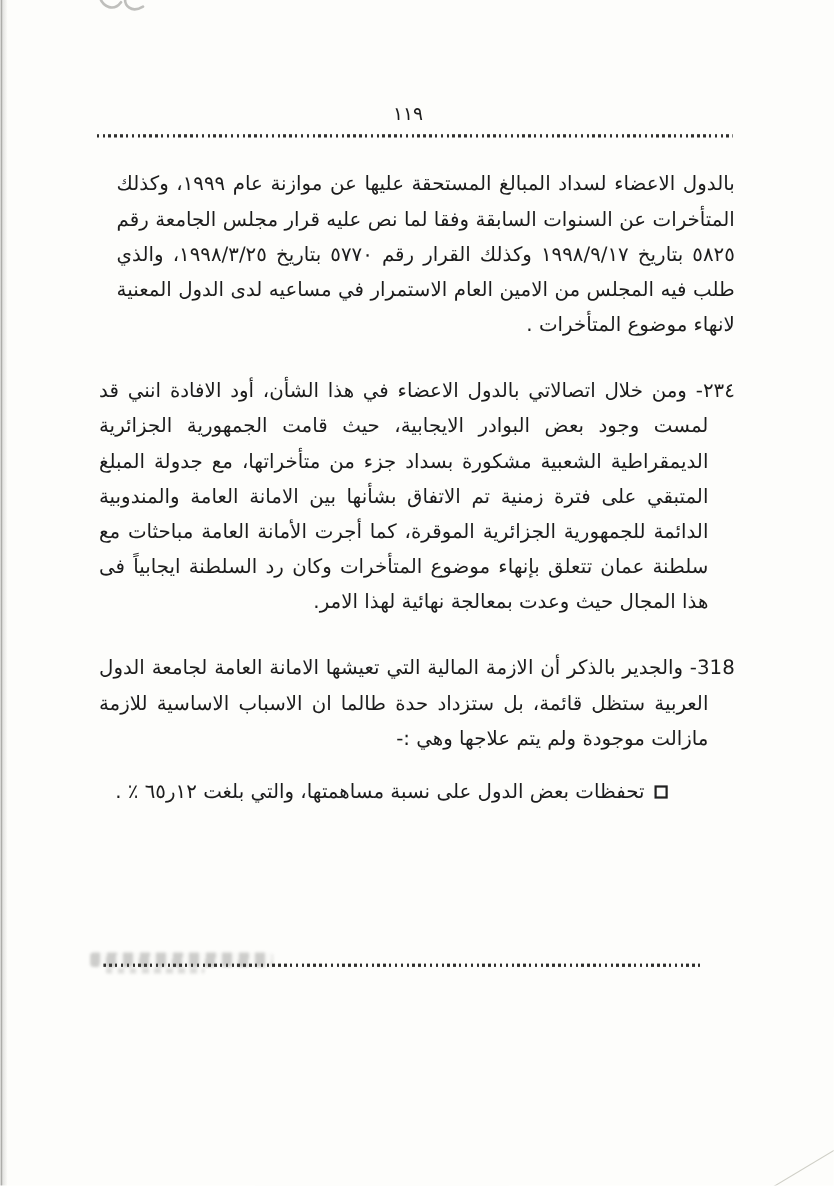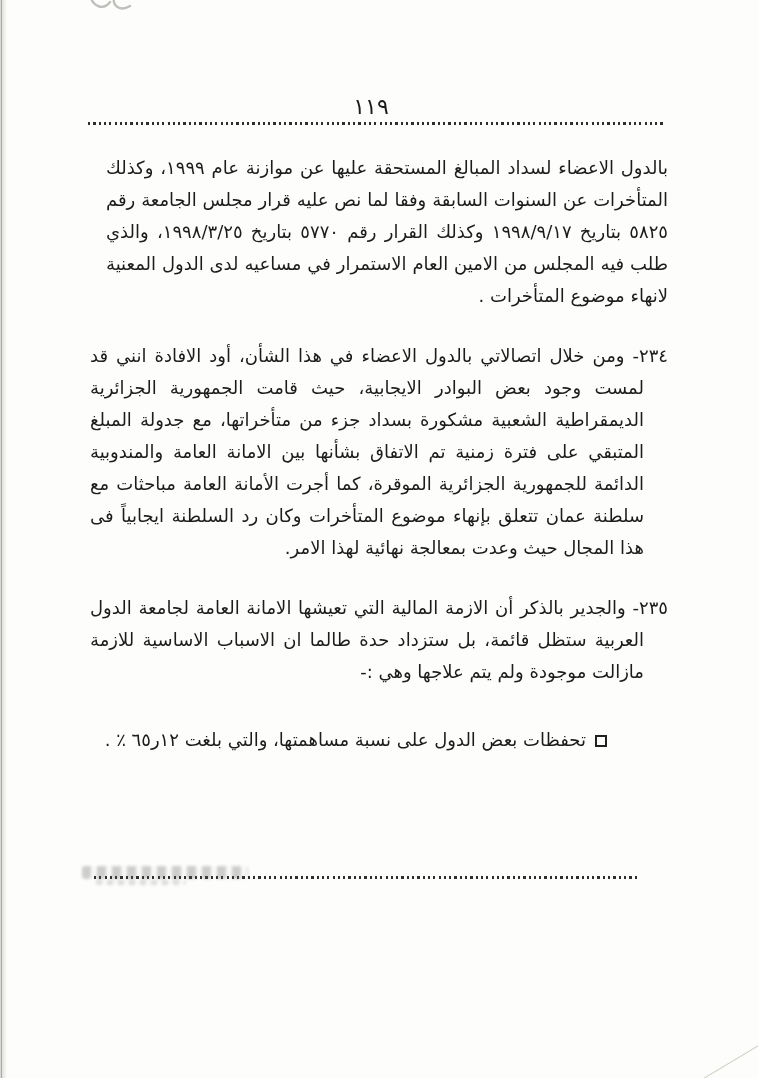--- a/index.html
+++ b/index.html
@@ -41,42 +41,42 @@
   }
   .smudge-2{
     position:absolute;top:880px;left:96px;width:90px;height:5px;
     filter:blur(1.4px);opacity:.35;border-radius:2px;
     background:repeating-linear-gradient(90deg,
       rgba(95,95,92,.6) 0 6px, rgba(95,95,92,.05) 6px 11px);
   }
   
   .page-number{
     position:absolute;top:94px;left:0;right:16px;
-    text-align:center;font-size:22px;letter-spacing:3px;
+    text-align:center;font-size:17px;letter-spacing:3px;
     direction:rtl;
   }
   .rule{
     position:absolute;height:2.5px;
     background-image:repeating-linear-gradient(to right,
       #2e2e2c 0 2.2px, transparent 2.2px 5.3px);
   }
   .rule.top{top:122px;left:88px;width:578px;}
   .rule.bottom{top:876px;left:94px;width:546px;}
   
   .doc-body{
     position:absolute;top:140px;right:90px;left:90px;
     direction:rtl;
     font-size:18px;line-height:32px;
     text-align:justify;
     color:var(--ink);
   }
   p.intro{margin-top:12px;margin-left:16px;}
   p.numbered{margin-top:28px;padding-right:24px;text-indent:-24px;}
   p.bullet{margin-top:22px;margin-right:23px;text-indent:12px;}
-  p.bullet.b2{margin-top:36px;text-indent:38px;}
+  p.bullet.b2{margin-top:16px;text-indent:38px;}
   .sq{
     display:inline-block;width:12px;height:12px;
     border:2px solid #202020;margin-left:9px;vertical-align:-1px;
     background:transparent;
   }
 </style>
 </head>
 <body>
 
 <div class="sheet">
@@ -91,21 +91,21 @@
   <div class="page-number">١١٩</div>
 
   <div class="rule top"></div>
 
   <div class="doc-body">
 
     <p class="intro">بالدول الاعضاء لسداد المبالغ المستحقة عليها عن موازنة عام ١٩٩٩، وكذلك المتأخرات عن السنوات السابقة وفقا لما نص عليه قرار مجلس الجامعة رقم ٥٨٢٥ بتاريخ ١٩٩٨/٩/١٧ وكذلك القرار رقم ٥٧٧٠ بتاريخ ١٩٩٨/٣/٢٥، والذي طلب فيه المجلس من الامين العام الاستمرار في مساعيه لدى الدول المعنية لانهاء موضوع المتأخرات .</p>
 
     <p class="numbered"><span class="para-num">٢٣٤-</span> <span>ومن خلال اتصالاتي بالدول الاعضاء في هذا الشأن، أود الافادة انني قد لمست وجود بعض البوادر الايجابية، حيث قامت الجمهورية الجزائرية الديمقراطية الشعبية مشكورة بسداد جزء من متأخراتها، مع جدولة المبلغ المتبقي على فترة زمنية تم الاتفاق بشأنها بين الامانة العامة والمندوبية الدائمة للجمهورية الجزائرية الموقرة، كما أجرت الأمانة العامة مباحثات مع سلطنة عمان تتعلق بإنهاء موضوع المتأخرات وكان رد السلطنة ايجابياً فى هذا المجال حيث وعدت بمعالجة نهائية لهذا الامر.</span></p>
 
-    <p class="numbered"><span class="para-num">٢٣٥-</span> <span>والجدير بالذكر أن الازمة المالية التي تعيشها الامانة العامة لجامعة الدول العربية ستظل قائمة، بل ستزداد حدة طالما ان الاسباب الاساسية للازمة مازالت موجودة ولم يتم علاجها وهي :-</span></p>
+    <p class="numbered"><span class="para-num">318-</span> <span>والجدير بالذكر أن الازمة المالية التي تعيشها الامانة العامة لجامعة الدول العربية ستظل قائمة، بل ستزداد حدة طالما ان الاسباب الاساسية للازمة مازالت موجودة ولم يتم علاجها وهي :-</span></p>
 
 
     <p class="bullet b2"><span class="sq"></span><span>تحفظات بعض الدول على نسبة مساهمتها، والتي بلغت ١٢ر٦٥ ٪ .</span></p>
 
   </div>
 
   <div class="rule bottom"></div>
   <div class="smudge"></div>
   <div class="smudge-2"></div>
   <div class="crease"></div>

